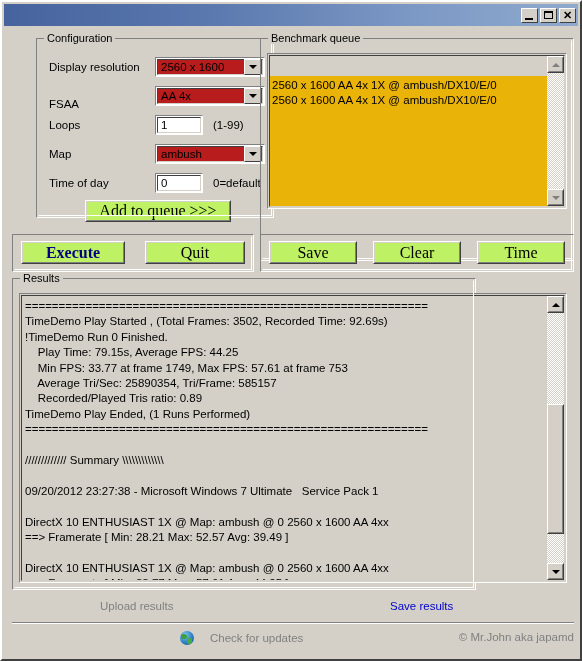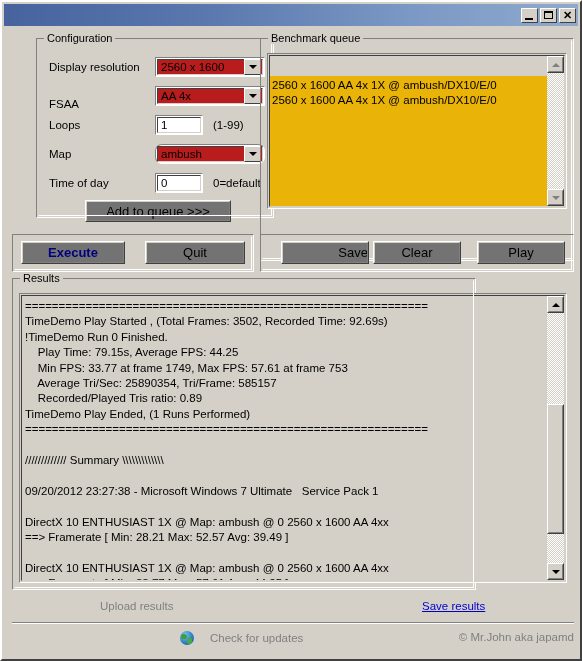--- a/index.html
+++ b/index.html
@@ -135,28 +135,28 @@
     padding-left: 3px; font-size: 11.5px; color: #000;
     display: flex; align-items: center;
   }
   .hint {
     position: absolute; font-size: 11.5px; color: #000; white-space: nowrap;
   }
 
   
   .btn {
     position: absolute; box-sizing: border-box;
-    background: #737373;
+    background: #bef264;
     border-left: 1px solid #ffffff;
     border-top: 1px solid #ffffff;
     border-right: 1px solid #404040;
     border-bottom: 1px solid #404040;
     display: flex; align-items: center; justify-content: center;
-    font-size: 13px; color: #000; cursor: default;
-    font-family: Liberation Sans, sans-serif;
+    font-size: 16px; color: #000; cursor: default;
+    font-family: Liberation Serif, serif;
   }
   .btn::after {
     content: ""; position: absolute; left: 0; top: 0; right: 0; bottom: 0;
     border: 1px solid #d4d0c8;
     border-right-color: #808080; border-bottom-color: #808080;
     pointer-events: none;
   }
   .btn-execute { color: #000080; font-weight: bold; }
 
   
@@ -247,21 +247,21 @@
 
   
   #footer-links {
     position: absolute; left: 10px; top: 592px; width: 562px; height: 26px;
   }
   .link-disabled {
     position: absolute; font-size: 11.5px; color: #808080; white-space: nowrap;
   }
   .link-blue {
     position: absolute; font-size: 11.5px; color: #0000cd;
-    text-decoration: underline; white-space: nowrap; cursor: pointer; margin-left: 32px;
+    white-space: nowrap; cursor: pointer;
   }
   .footer-sep {
     position: absolute; left: 10px; top: 620px; width: 562px; height: 0;
     border-top: 1px solid #808080;
   }
   .footer-sep2 {
     position: absolute; left: 10px; top: 621px; width: 562px; height: 0;
     border-top: 1px solid #ffffff;
   }
   #footer-bar {
@@ -322,21 +322,21 @@
       </div>
     </div>
 
     <div class="label" style="left:12px; top:80px;">Loops</div>
     <div class="textfield" style="left:118px; top:76px; width:48px;">
       <div class="textfield-inner">1</div>
     </div>
     <div class="hint" style="left:176px; top:80px;">(1-99)</div>
 
     <div class="label" style="left:12px; top:109px;">Map</div>
-    <div class="combo" style="left:118px; top:105px; width:110px;border-radius:7px;">
+    <div class="combo" style="left:118px; top:105px; width:110px;">
       <div class="combo-inner">
         <div class="combo-text">ambush</div>
         <div class="combo-arrow"></div>
       </div>
     </div>
 
     <div class="label" style="left:12px; top:138px;">Time of day</div>
     <div class="textfield" style="left:118px; top:134px; width:48px;">
       <div class="textfield-inner">0</div>
     </div>
@@ -366,28 +366,28 @@
   <div class="group" id="btn-group-left">
     <div class="btn" style="left:8px; top:6px; width:104px; height:23px;">
       <span class="btn-execute">Execute</span>
     </div>
     <div class="btn" style="left:132px; top:6px; width:100px; height:23px;">
       <span>Quit</span>
     </div>
   </div>
 
   <div class="group" id="btn-group-right">
-    <div class="btn" style="left:20px; top:6px; width:88px; height:23px;justify-content:flex-end;">
+    <div class="btn" style="left:8px; top:6px; width:88px; height:23px;">
       <span>Save</span>
     </div>
     <div class="btn" style="left:112px; top:6px; width:88px; height:23px;">
       <span>Clear</span>
     </div>
     <div class="btn" style="left:216px; top:6px; width:88px; height:23px;">
-      <span>Play</span>
+      <span>Time</span>
     </div>
   </div>
 
   <div class="group" id="results-group">
     <div class="group-title">Results</div>
     <div class="sunken" style="left:6px; top:14px; width:548px; height:290px;">
       <div class="sunken-inner">
         <div class="results-text"><span>============================================================
 TimeDemo Play Started , (Total Frames: 3502, Recorded Time: 92.69s)
 !TimeDemo Run 0 Finished.

